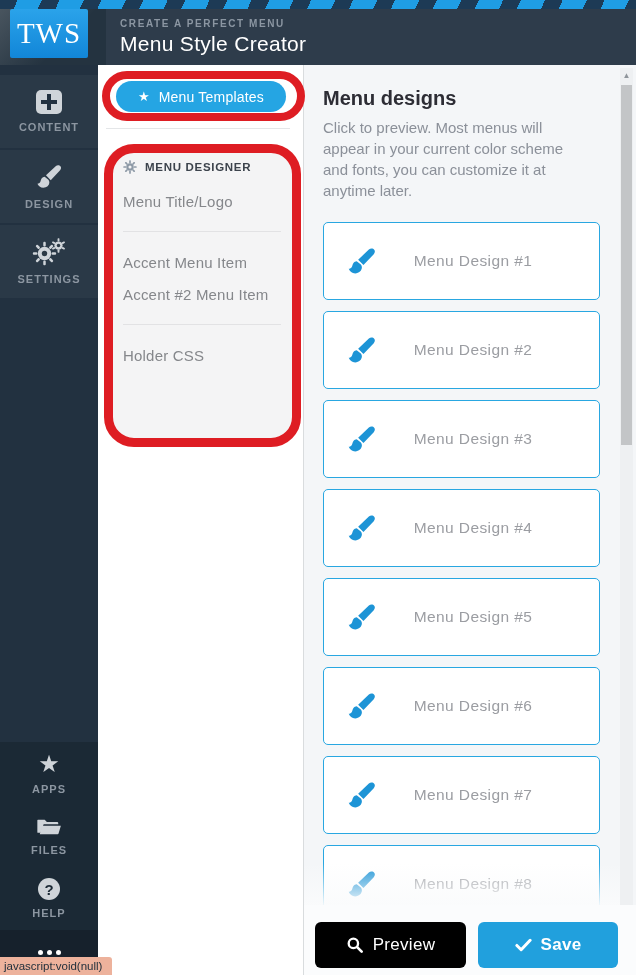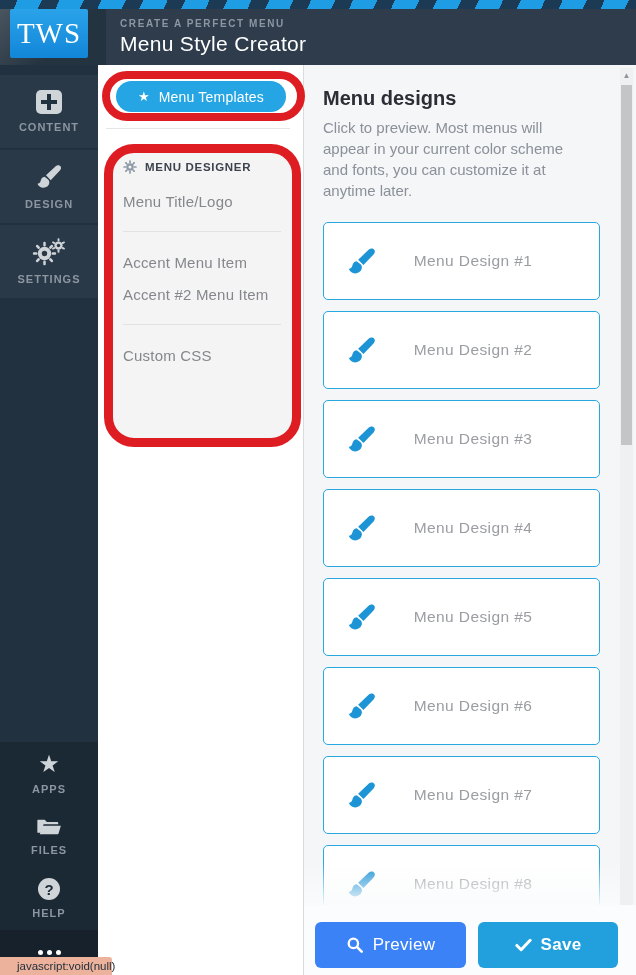--- a/index.html
+++ b/index.html
@@ -40,21 +40,21 @@
   .icon-plus-square::before{left:11px;top:4px;width:4px;height:16px;}
   .icon-plus-square::after{left:5px;top:10px;width:16px;height:4px;}
   .glyph-icon{color:#cfd4d9;line-height:1;}
   .icon-help{width:22px;height:22px;border-radius:50%;background:#cfd4d9;color:#1b2935;
              display:flex;align-items:center;justify-content:center;font-weight:bold;font-size:15px;}
   .gears{position:relative;width:34px;height:28px;}
   .gears svg{position:absolute;}
 
   
   .status-tooltip{position:absolute;left:0;top:957px;width:112px;height:18px;background:#edb29c;z-index:60;
-                  border-top-right-radius:3px;display:flex;align-items:center;padding-left:17px;box-sizing:border-box;
+                  border-top-right-radius:3px;display:flex;align-items:center;padding-left:4px;box-sizing:border-box;
                   font-size:11.5px;color:#22303c;}
 
   
   .left-panel{position:absolute;left:98px;top:65px;width:206px;height:910px;background:#ffffff;
               border-right:1px solid #d9dcde;box-sizing:border-box;z-index:4;}
   .tpl-button{position:absolute;left:18px;top:16px;width:170px;height:31px;border-radius:17px;
               background:#25a5e3;display:flex;align-items:center;justify-content:center;gap:9px;cursor:pointer;}
   .tpl-button .star{color:#fff;font-size:13px;line-height:1;}
   .tpl-button .lbl{color:#fff;font-size:14px;font-weight:500;letter-spacing:.2px;}
   .lp-divider{position:absolute;left:8px;top:63px;width:184px;height:1px;background:#e4e6e8;}
@@ -88,21 +88,21 @@
   
   .scrollbar{position:absolute;left:316px;top:3px;width:13px;height:838px;background:#eef0f2;}
   .sb-arrow{width:13px;height:14px;display:flex;align-items:center;justify-content:center;
             font-size:8px;color:#8f959b;cursor:pointer;}
   .sb-thumb{position:absolute;left:1px;top:17px;width:11px;height:360px;background:#c3c5c7;cursor:pointer;}
 
   
   .rp-footer{position:absolute;left:0;bottom:0;width:332px;height:70px;background:#fbfcfd;z-index:4;}
   .btn{position:absolute;top:17px;height:46px;border-radius:6px;display:flex;align-items:center;
        justify-content:center;gap:9px;cursor:pointer;color:#fff;font-size:17px;font-weight:bold;letter-spacing:.3px;}
-  .btn-preview{left:11px;width:151px;background:#3b82f6;font-weight:500;}
+  .btn-preview{left:11px;width:151px;background:#000000;font-weight:500;}
   .btn-save{left:174px;width:140px;background:#21a0dd;}
 </style>
 </head>
 <body>
 
 <div class="screen">
 
   <div class="top-stripes"></div>
 
   <div class="header">
@@ -217,21 +217,21 @@
           </svg>
         </span>
         <span class="hdr-text">MENU DESIGNER</span>
       </div>
       <div class="designer-list">
         <div class="designer-item">Menu Title/Logo</div>
         <div class="designer-divider"></div>
         <div class="designer-item">Accent Menu Item</div>
         <div class="designer-item">Accent #2 Menu Item</div>
         <div class="designer-divider"></div>
-        <div class="designer-item">Custom CSS</div>
+        <div class="designer-item">Holder CSS</div>
       </div>
     </div>
 
     <div class="red-oval"></div>
     <div class="red-rect"></div>
   </div>
 
   <div class="right-panel">
     <div class="rp-heading">Menu designs</div>
     <div class="rp-desc">Click to preview. Most menus will appear in your current color scheme and fonts, you can customize it at anytime later.</div>

